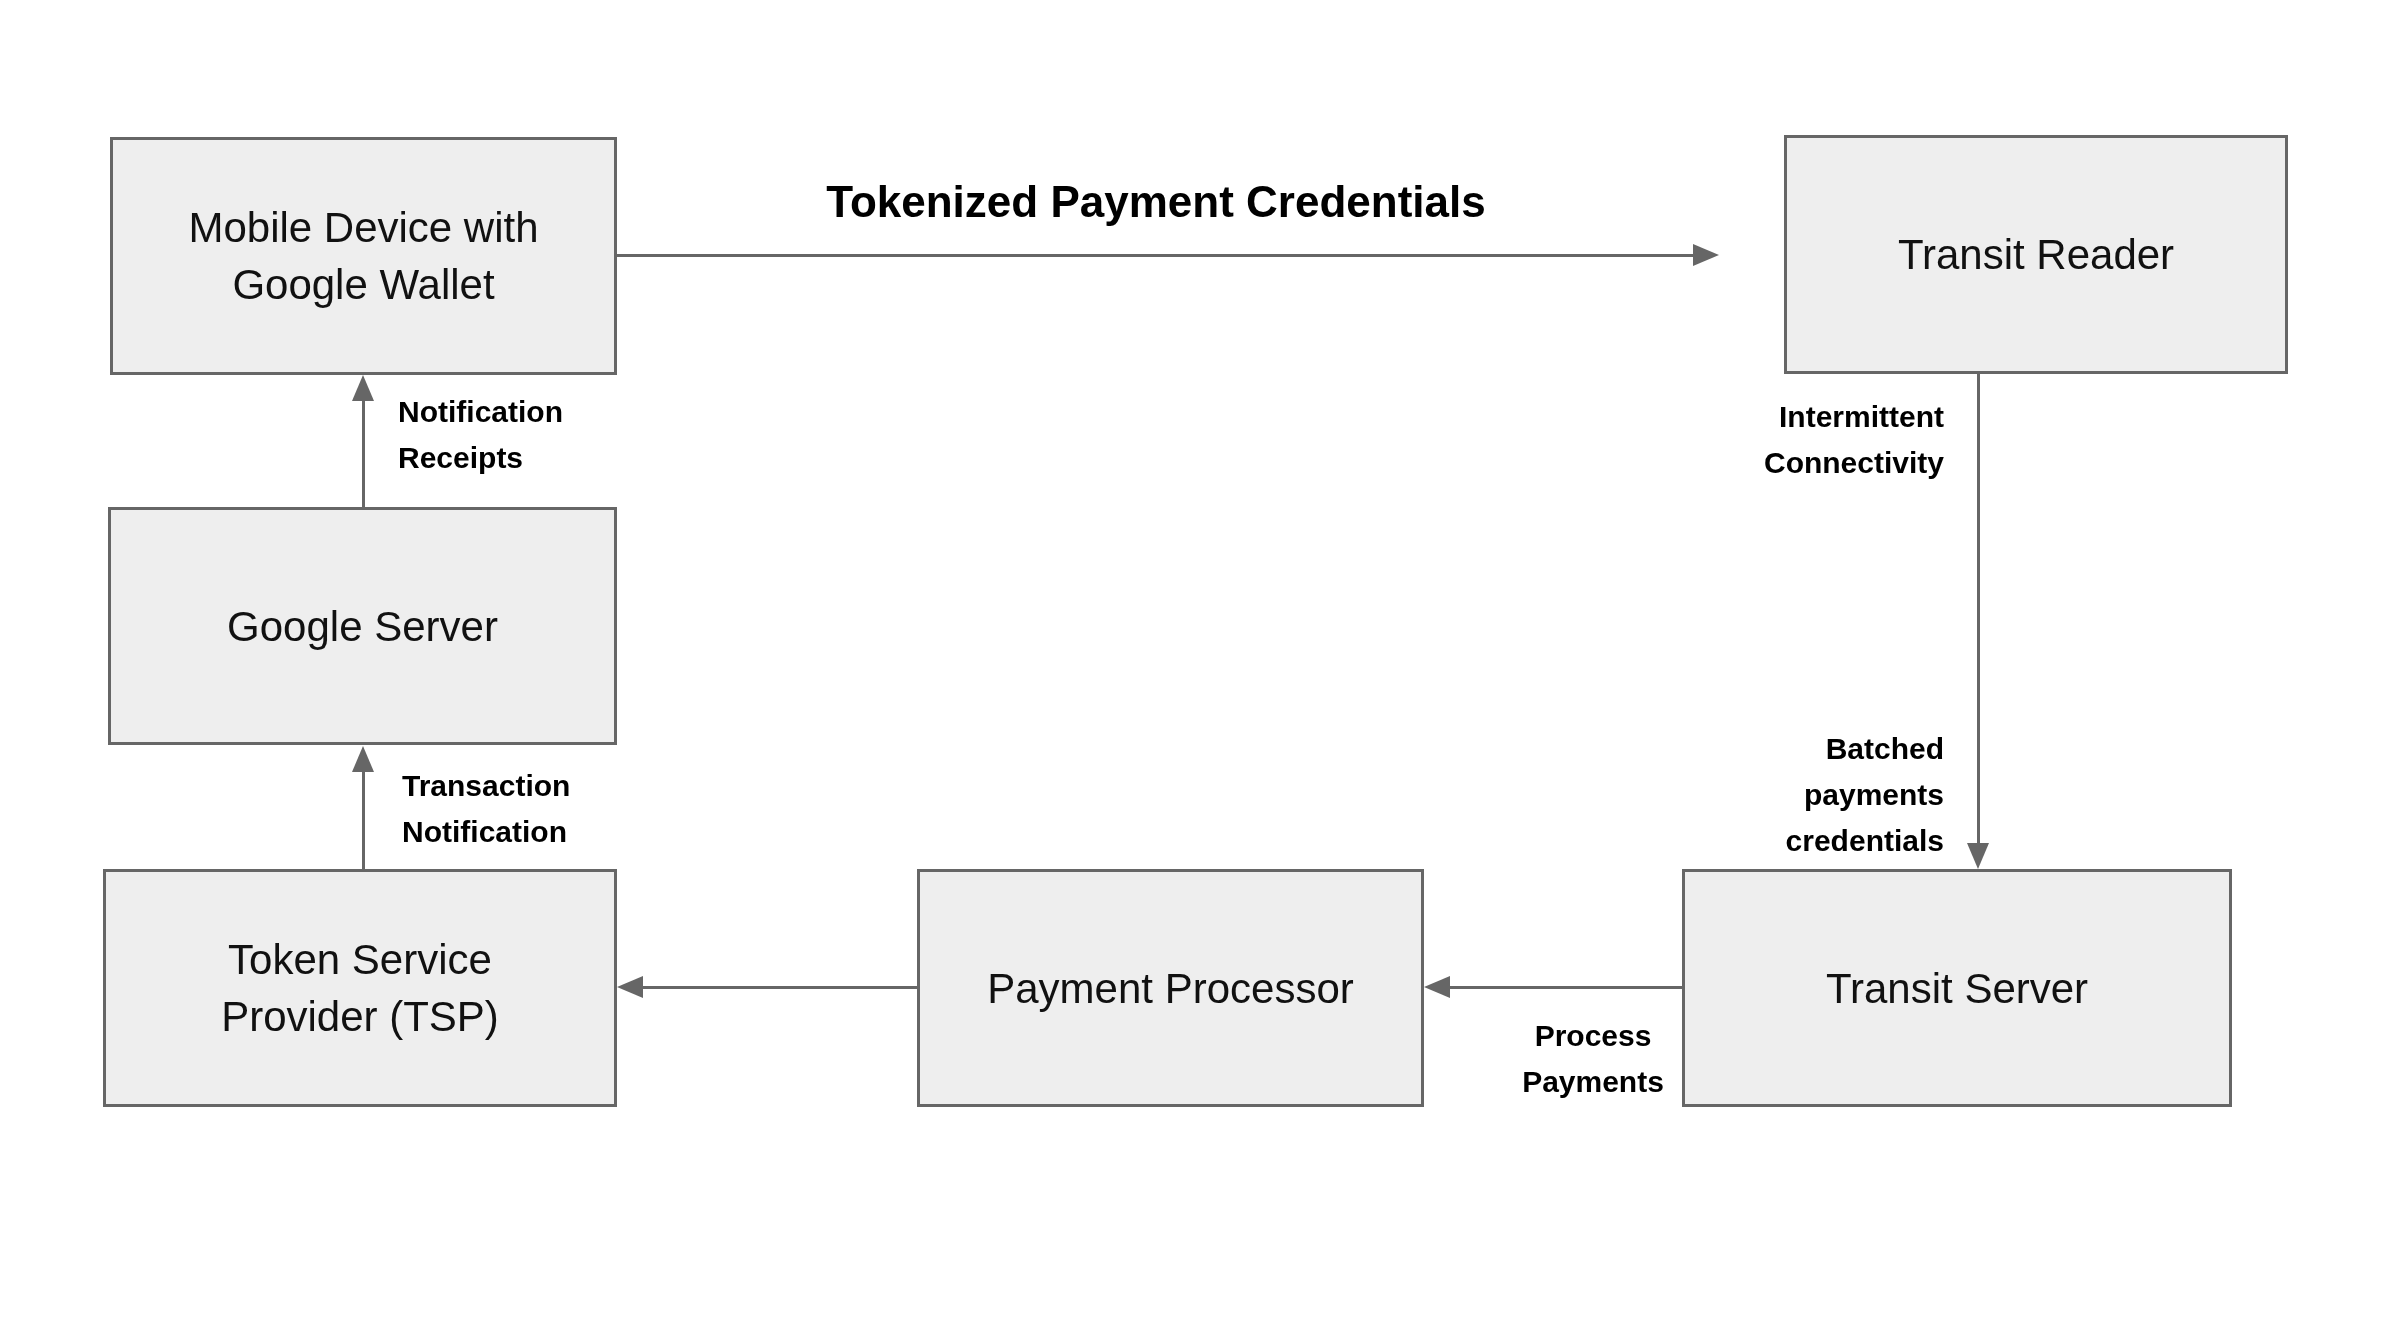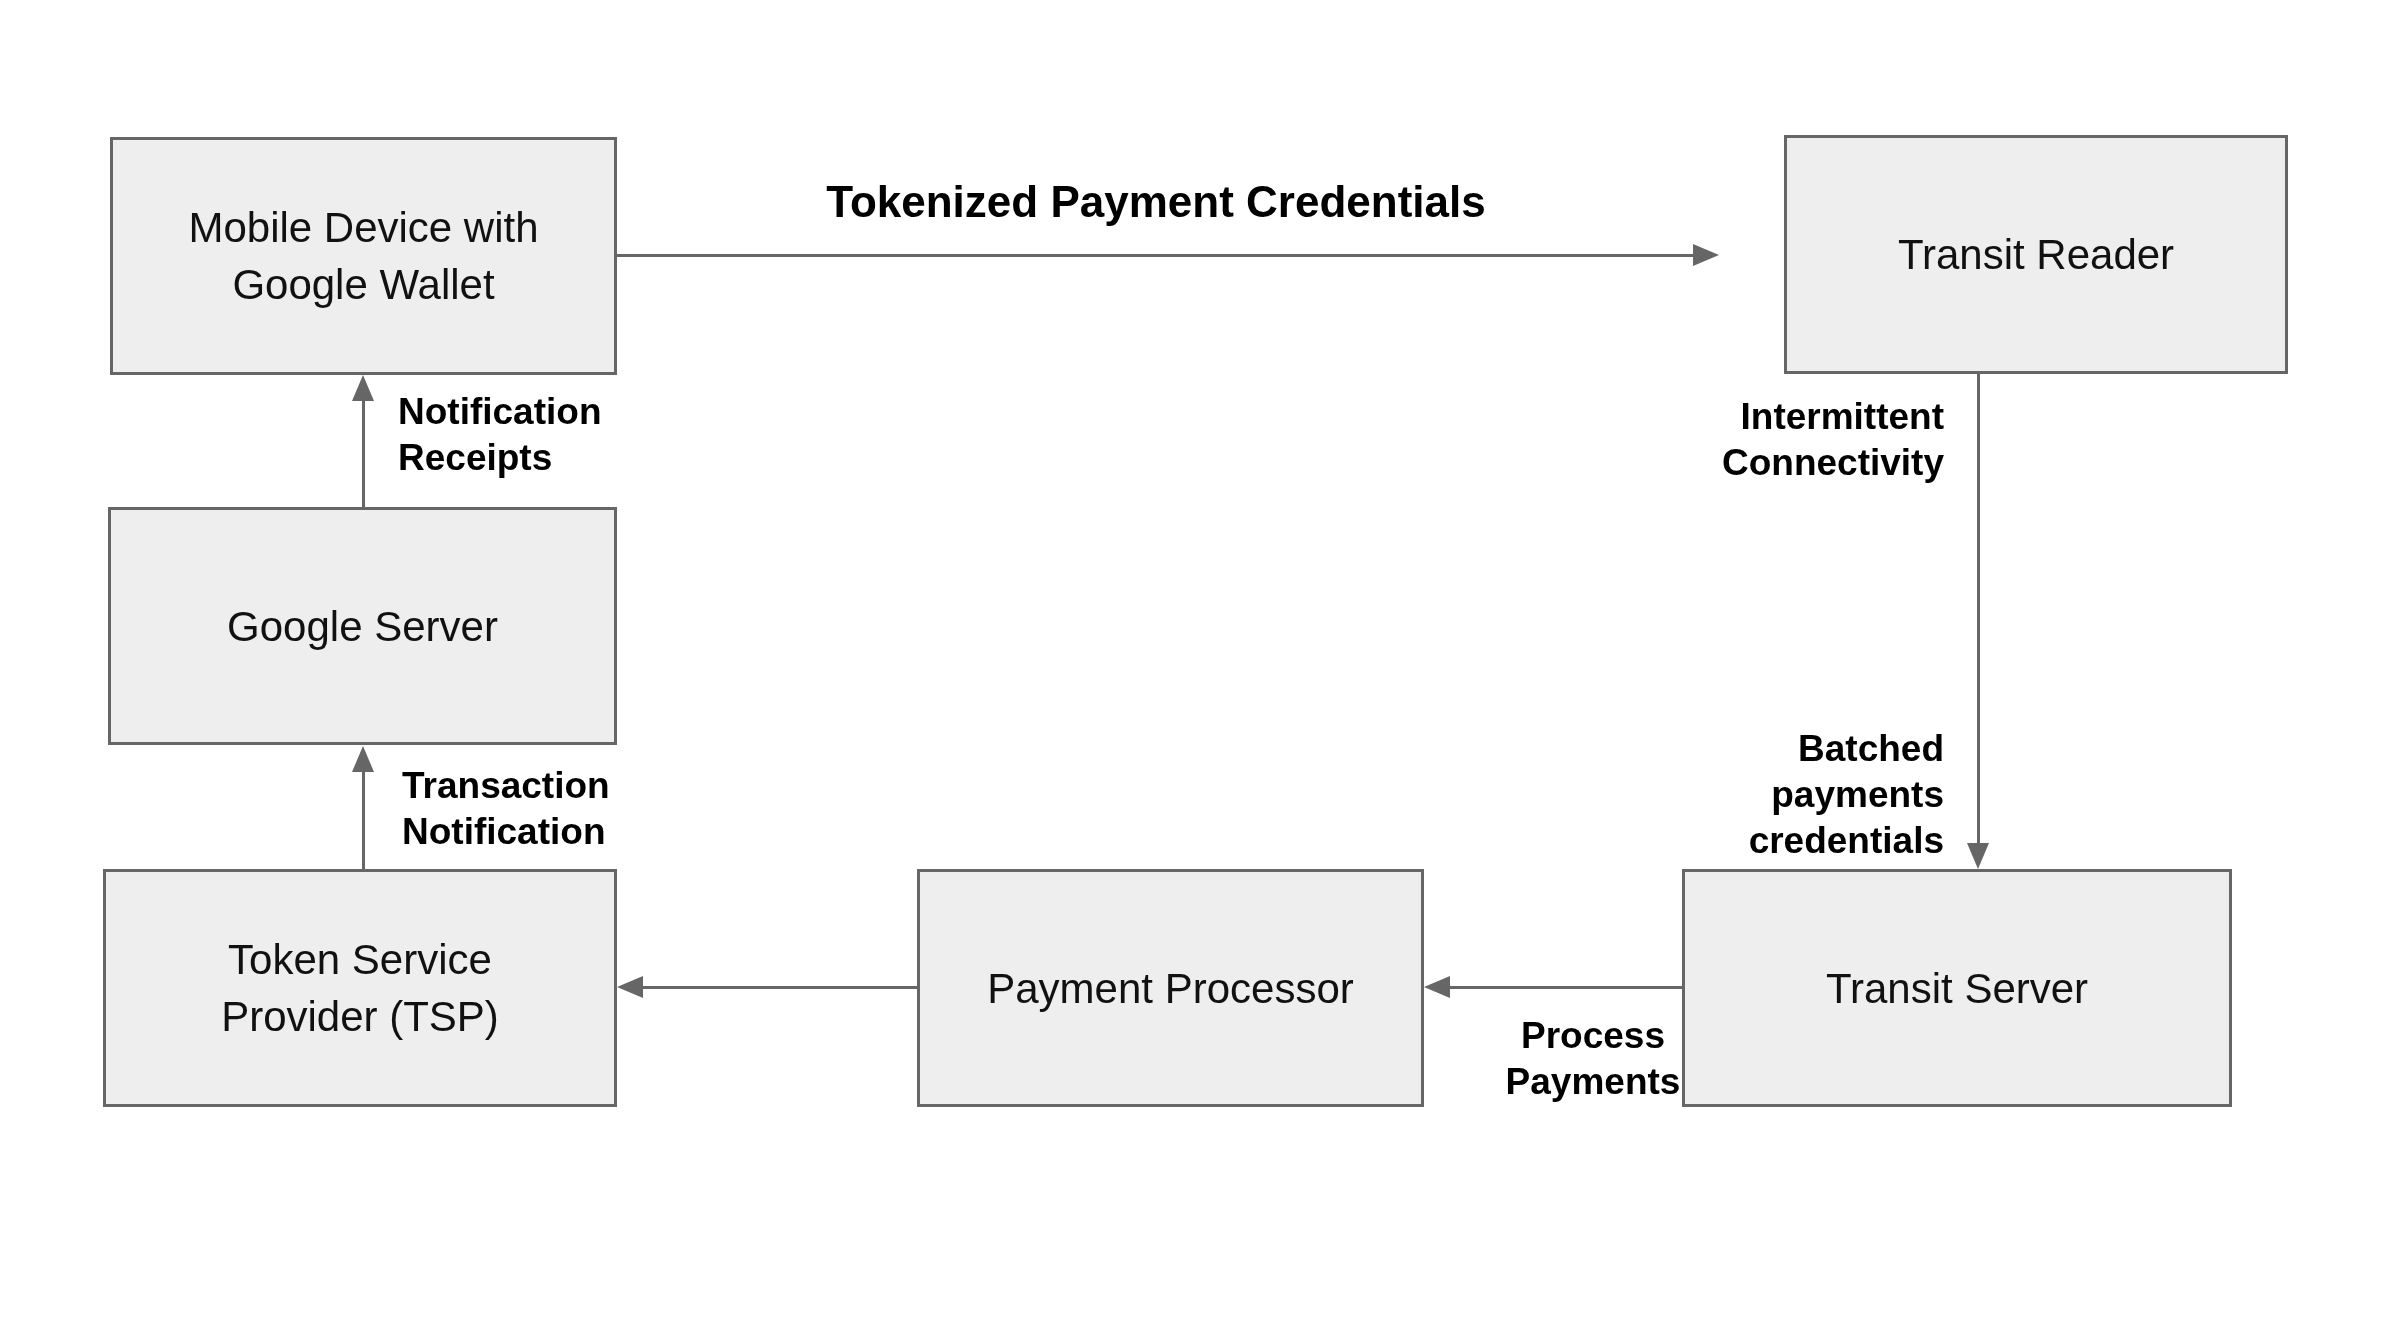--- a/index.html
+++ b/index.html
@@ -73,21 +73,21 @@
   #head-tokenized   { left: 1693px; top: 244px; }
   #head-batched     { left: 1967px; top: 843px; }
   #head-process     { left: 1424px; top: 976px; }
   #head-detokenize  { left: 617px;  top: 976px; }
   #head-transaction { left: 352px;  top: 746px; }
   #head-receipts    { left: 352px;  top: 375px; }
   
   .edge-label {
     position: absolute;
     font-weight: 700;
-    font-size: 37px;
+    font-size: 30px;
     line-height: 46px;
     color: var(--label-text);
     white-space: pre-line;
   }
   .edge-label.big { font-size: 44px; line-height: 48px; }
   .edge-label.center { text-align: center; }
   .edge-label.right  { text-align: right; }
   #label-tokenized   { left: 617px;  top: 178px;  width: 1078px; }
   #label-intermittent{ left: 1594px; top: 394px;  width: 350px; }
   #label-batched     { left: 1644px; top: 726px;  width: 300px; }

